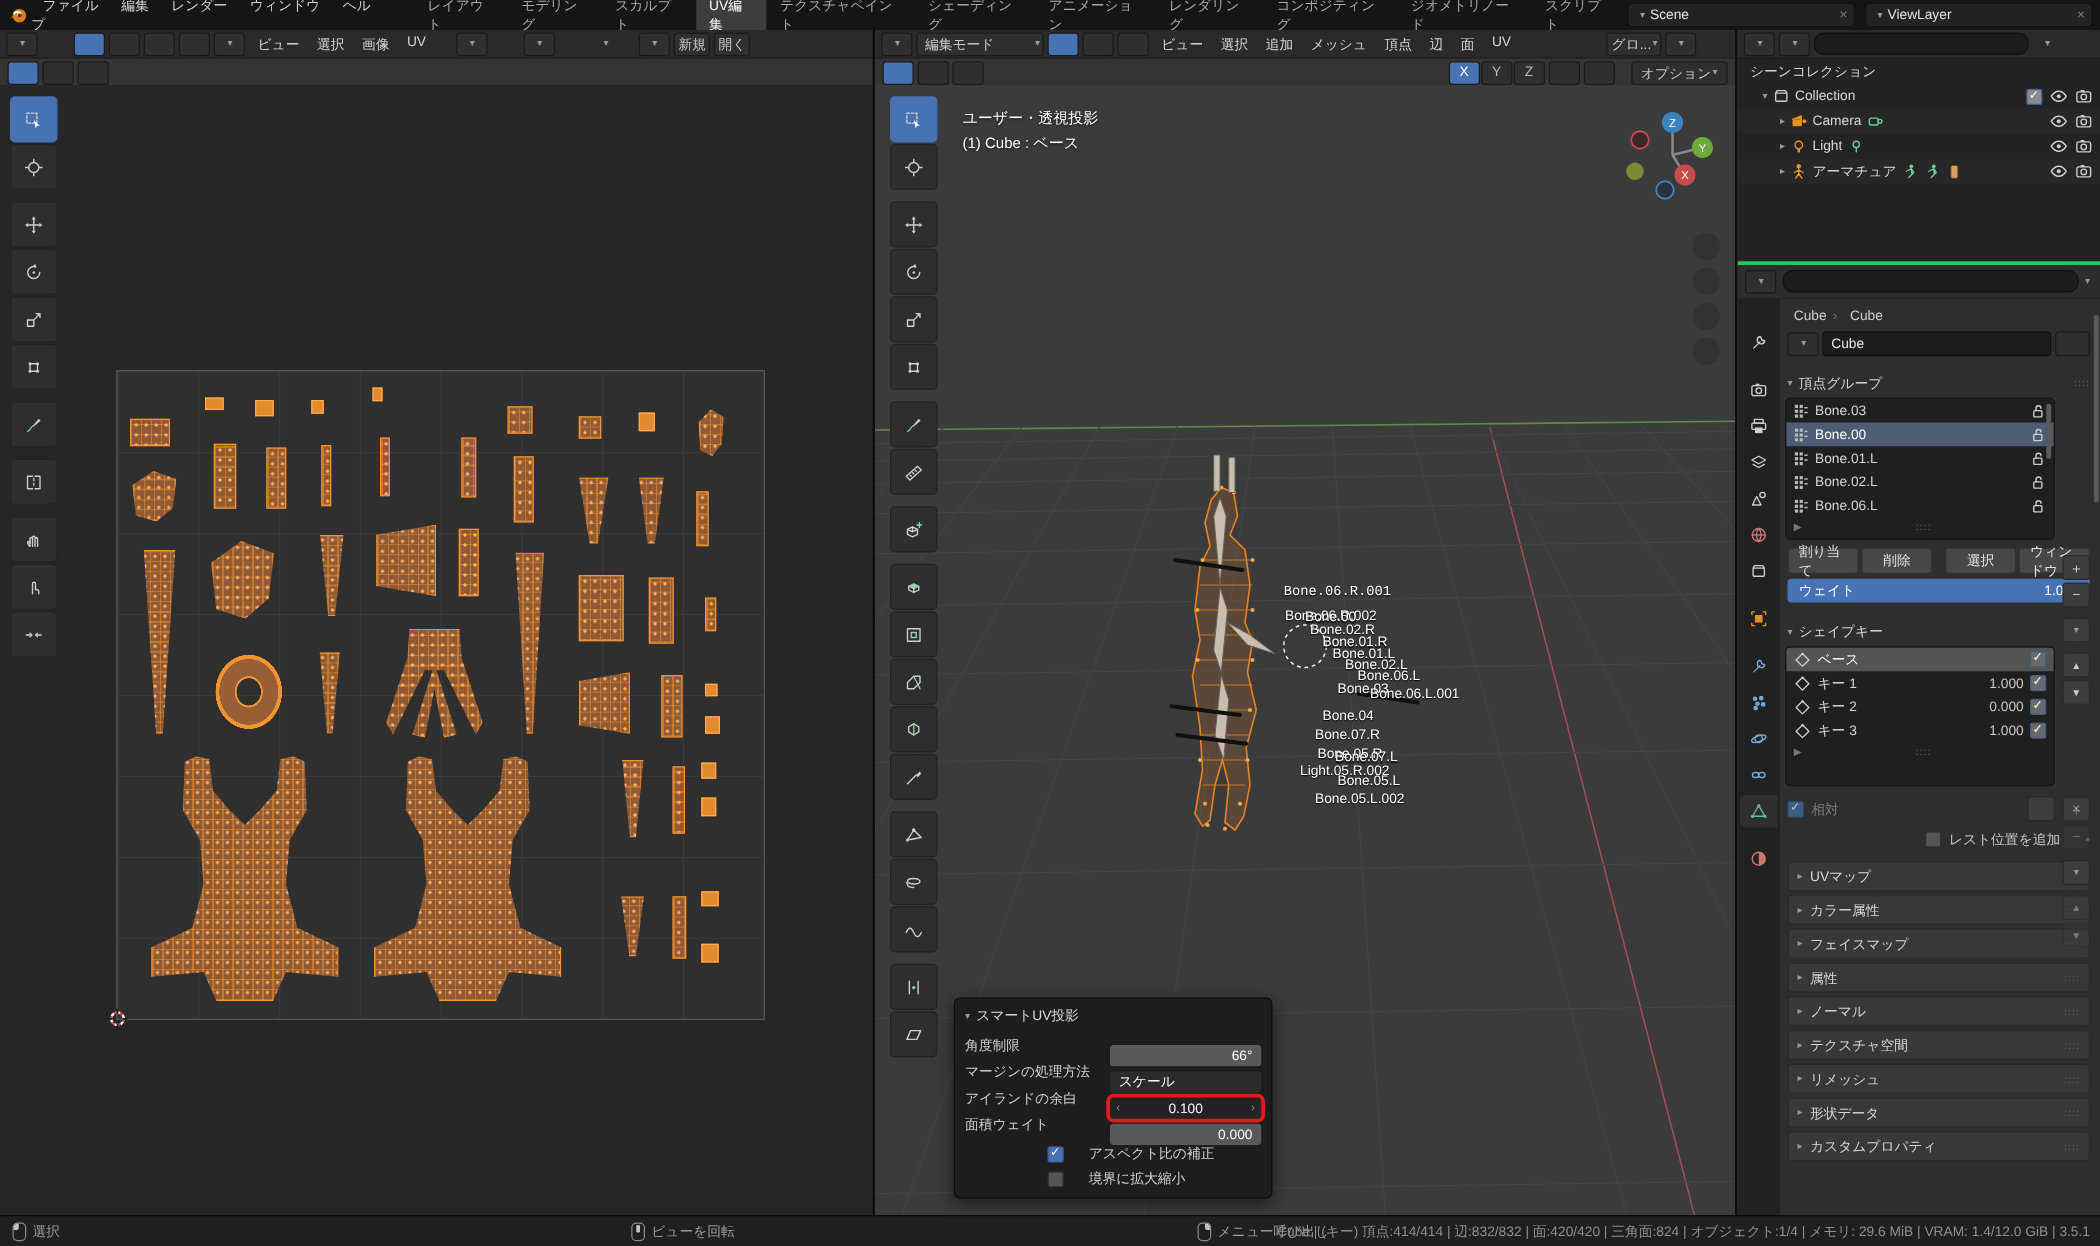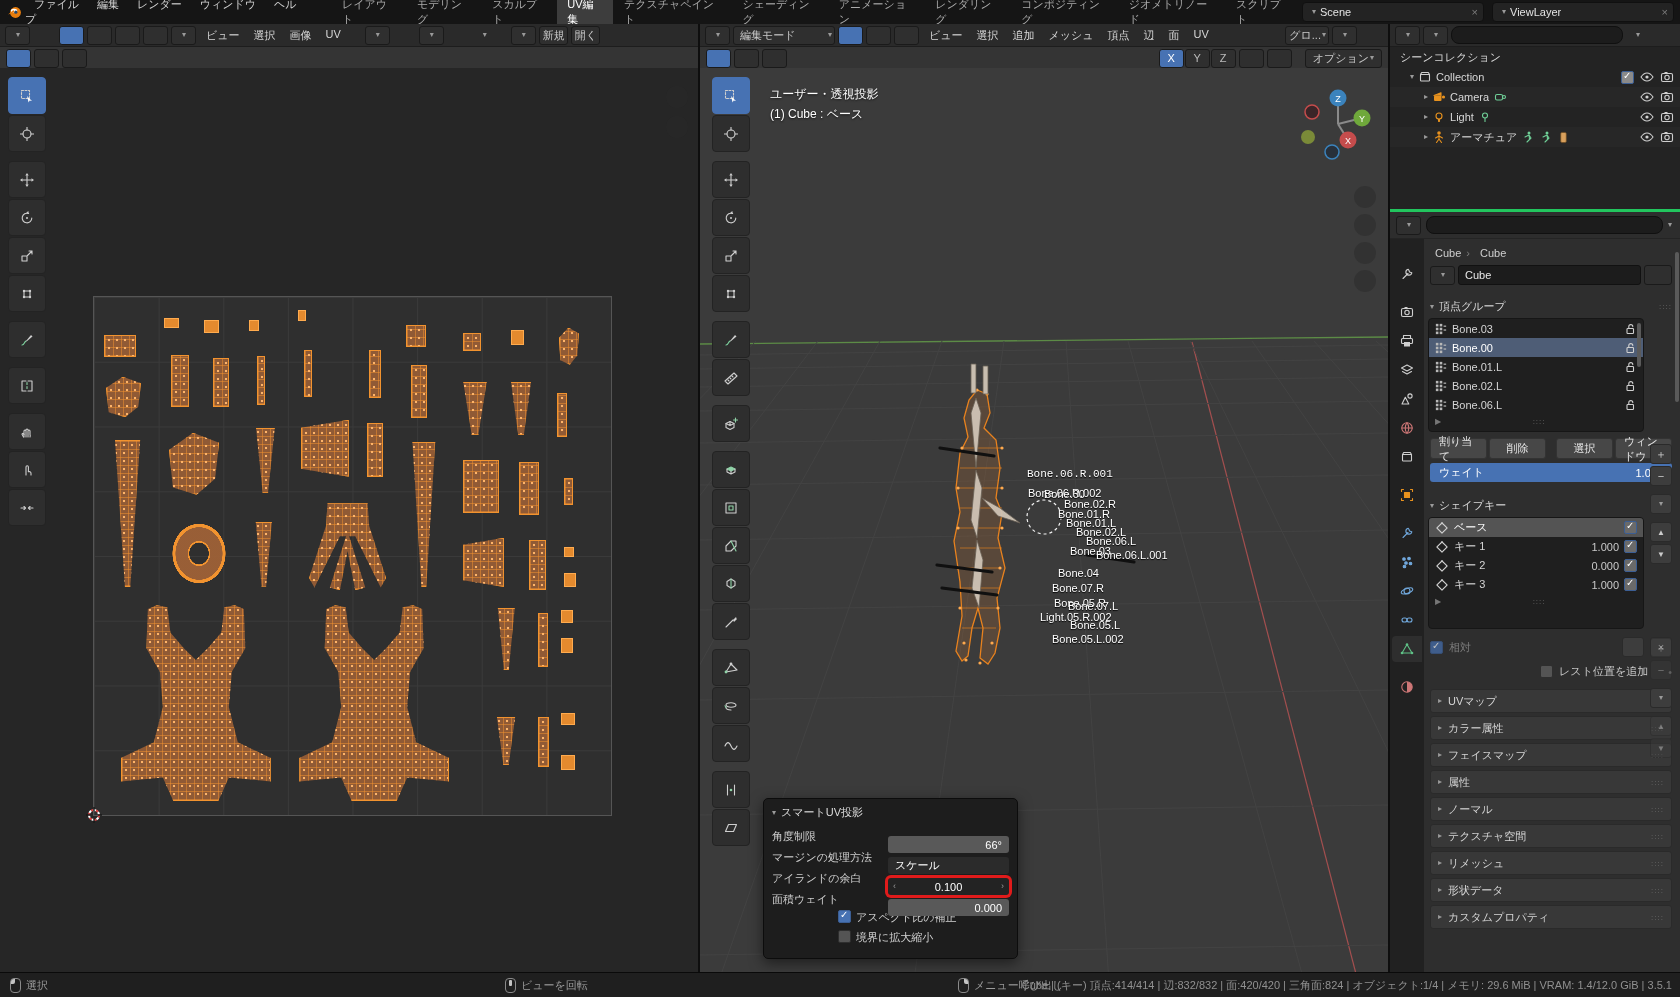--- a/index.html
+++ b/index.html
@@ -62,21 +62,21 @@
   
   #op-panel{position:absolute;left:63px;top:730px;width:237px;background:#1d1d1dfa;border:1px solid #0c0c0c;border-radius:5px;padding:6px 8px 8px;box-shadow:0 4px 14px rgba(0,0,0,.5);z-index:6;}
   #op-title{display:flex;gap:5px;align-items:center;color:#dcdcdc;padding-bottom:6px;}
   .op-row{display:flex;align-items:center;height:21px;gap:6px;}
   .op-label{width:110px;color:#cfcfcf;flex:none;}
   .op-field{flex:1;height:17px;border-radius:3px;display:flex;align-items:center;justify-content:flex-end;padding:0 7px;color:#fff;background:#595959;position:relative;margin-top:16px;}
   .op-field.dropdown{background:#2b2b2b;justify-content:flex-start;}
   .op-field.drag{background:#232323;justify-content:center;}
   .op-field.hl{box-shadow:0 0 0 3px #e01b1b;}
   .dragchev{position:absolute;color:#999;font-size:9px;top:3px;}
-  .op-check{display:flex;align-items:flex-start;gap:5px;height:20px;padding-left:66px;color:#d2d2d2;}
+  .op-check{display:flex;align-items:flex-end;gap:20px;height:20px;padding-left:66px;color:#d2d2d2;}
   .cb{width:11px;height:11px;border-radius:2px;background:#545454;border:1px solid #2e2e2e;position:relative;flex:none;}
   .cb.checked{background:#4772b3;border-color:#3b5e94;}
   .cb.checked::after{content:"✓";position:absolute;left:1px;top:-2px;color:#fff;font-size:10px;}
   
   #outliner{height:162px;background:#232323;border-bottom:3px solid #22c55e;flex:none;}
   .ol-search{flex:1;height:16px;background:#1c1c1c;border:1px solid #101010;border-radius:8px;display:flex;align-items:center;gap:4px;padding:0 6px;color:#888;}
   .ol-row{display:flex;align-items:center;height:20px;gap:4px;padding:0 6px;}
   .ol-row:nth-child(even){background:#272727;}
   .ol-name{color:#d8d8d8;}
   .ol-right{margin-left:auto;display:flex;gap:6px;align-items:center;}
@@ -530,21 +530,21 @@
             <path d="M387 487l47 7"></path>
             <path d="M237 497l55 7"></path>
             <path d="M242 520l55 7"></path>
         </g>
         <circle cx="344" cy="449" r="17" fill="none" stroke="#f2f2f2" stroke-width="1.2" stroke-dasharray="3 3"></circle>
       </svg>
       <div id="bone-layer">
           <div class="bone-label" style="left: 327px; top: 400px; font-family: Liberation Mono, monospace;">Bone.06.R.001</div>
           <div class="bone-label" style="left: 328px; top: 419px;">Bone.06.R.002</div>
           <div class="bone-label" style="left: 344px; top: 420px;">Bone.00</div>
-          <div class="bone-label" style="left: 364px; top: 430px;">Bone.02.R</div>
+          <div class="bone-label" style="left: 348px; top: 430px;">Bone.02.R</div>
           <div class="bone-label" style="left: 358px; top: 440px;">Bone.01.R</div>
           <div class="bone-label" style="left: 366px; top: 449px;">Bone.01.L</div>
           <div class="bone-label" style="left: 376px; top: 458px;">Bone.02.L</div>
           <div class="bone-label" style="left: 386px; top: 467px;">Bone.06.L</div>
           <div class="bone-label" style="left: 370px; top: 477px;">Bone.03</div>
           <div class="bone-label" style="left: 396px; top: 481px;">Bone.06.L.001</div>
           <div class="bone-label" style="left: 358px; top: 499px;">Bone.04</div>
           <div class="bone-label" style="left: 352px; top: 514px;">Bone.07.R</div>
           <div class="bone-label" style="left: 354px; top: 529px;">Bone.05.R</div>
           <div class="bone-label" style="left: 368px; top: 532px;">Bone.07.L</div>

